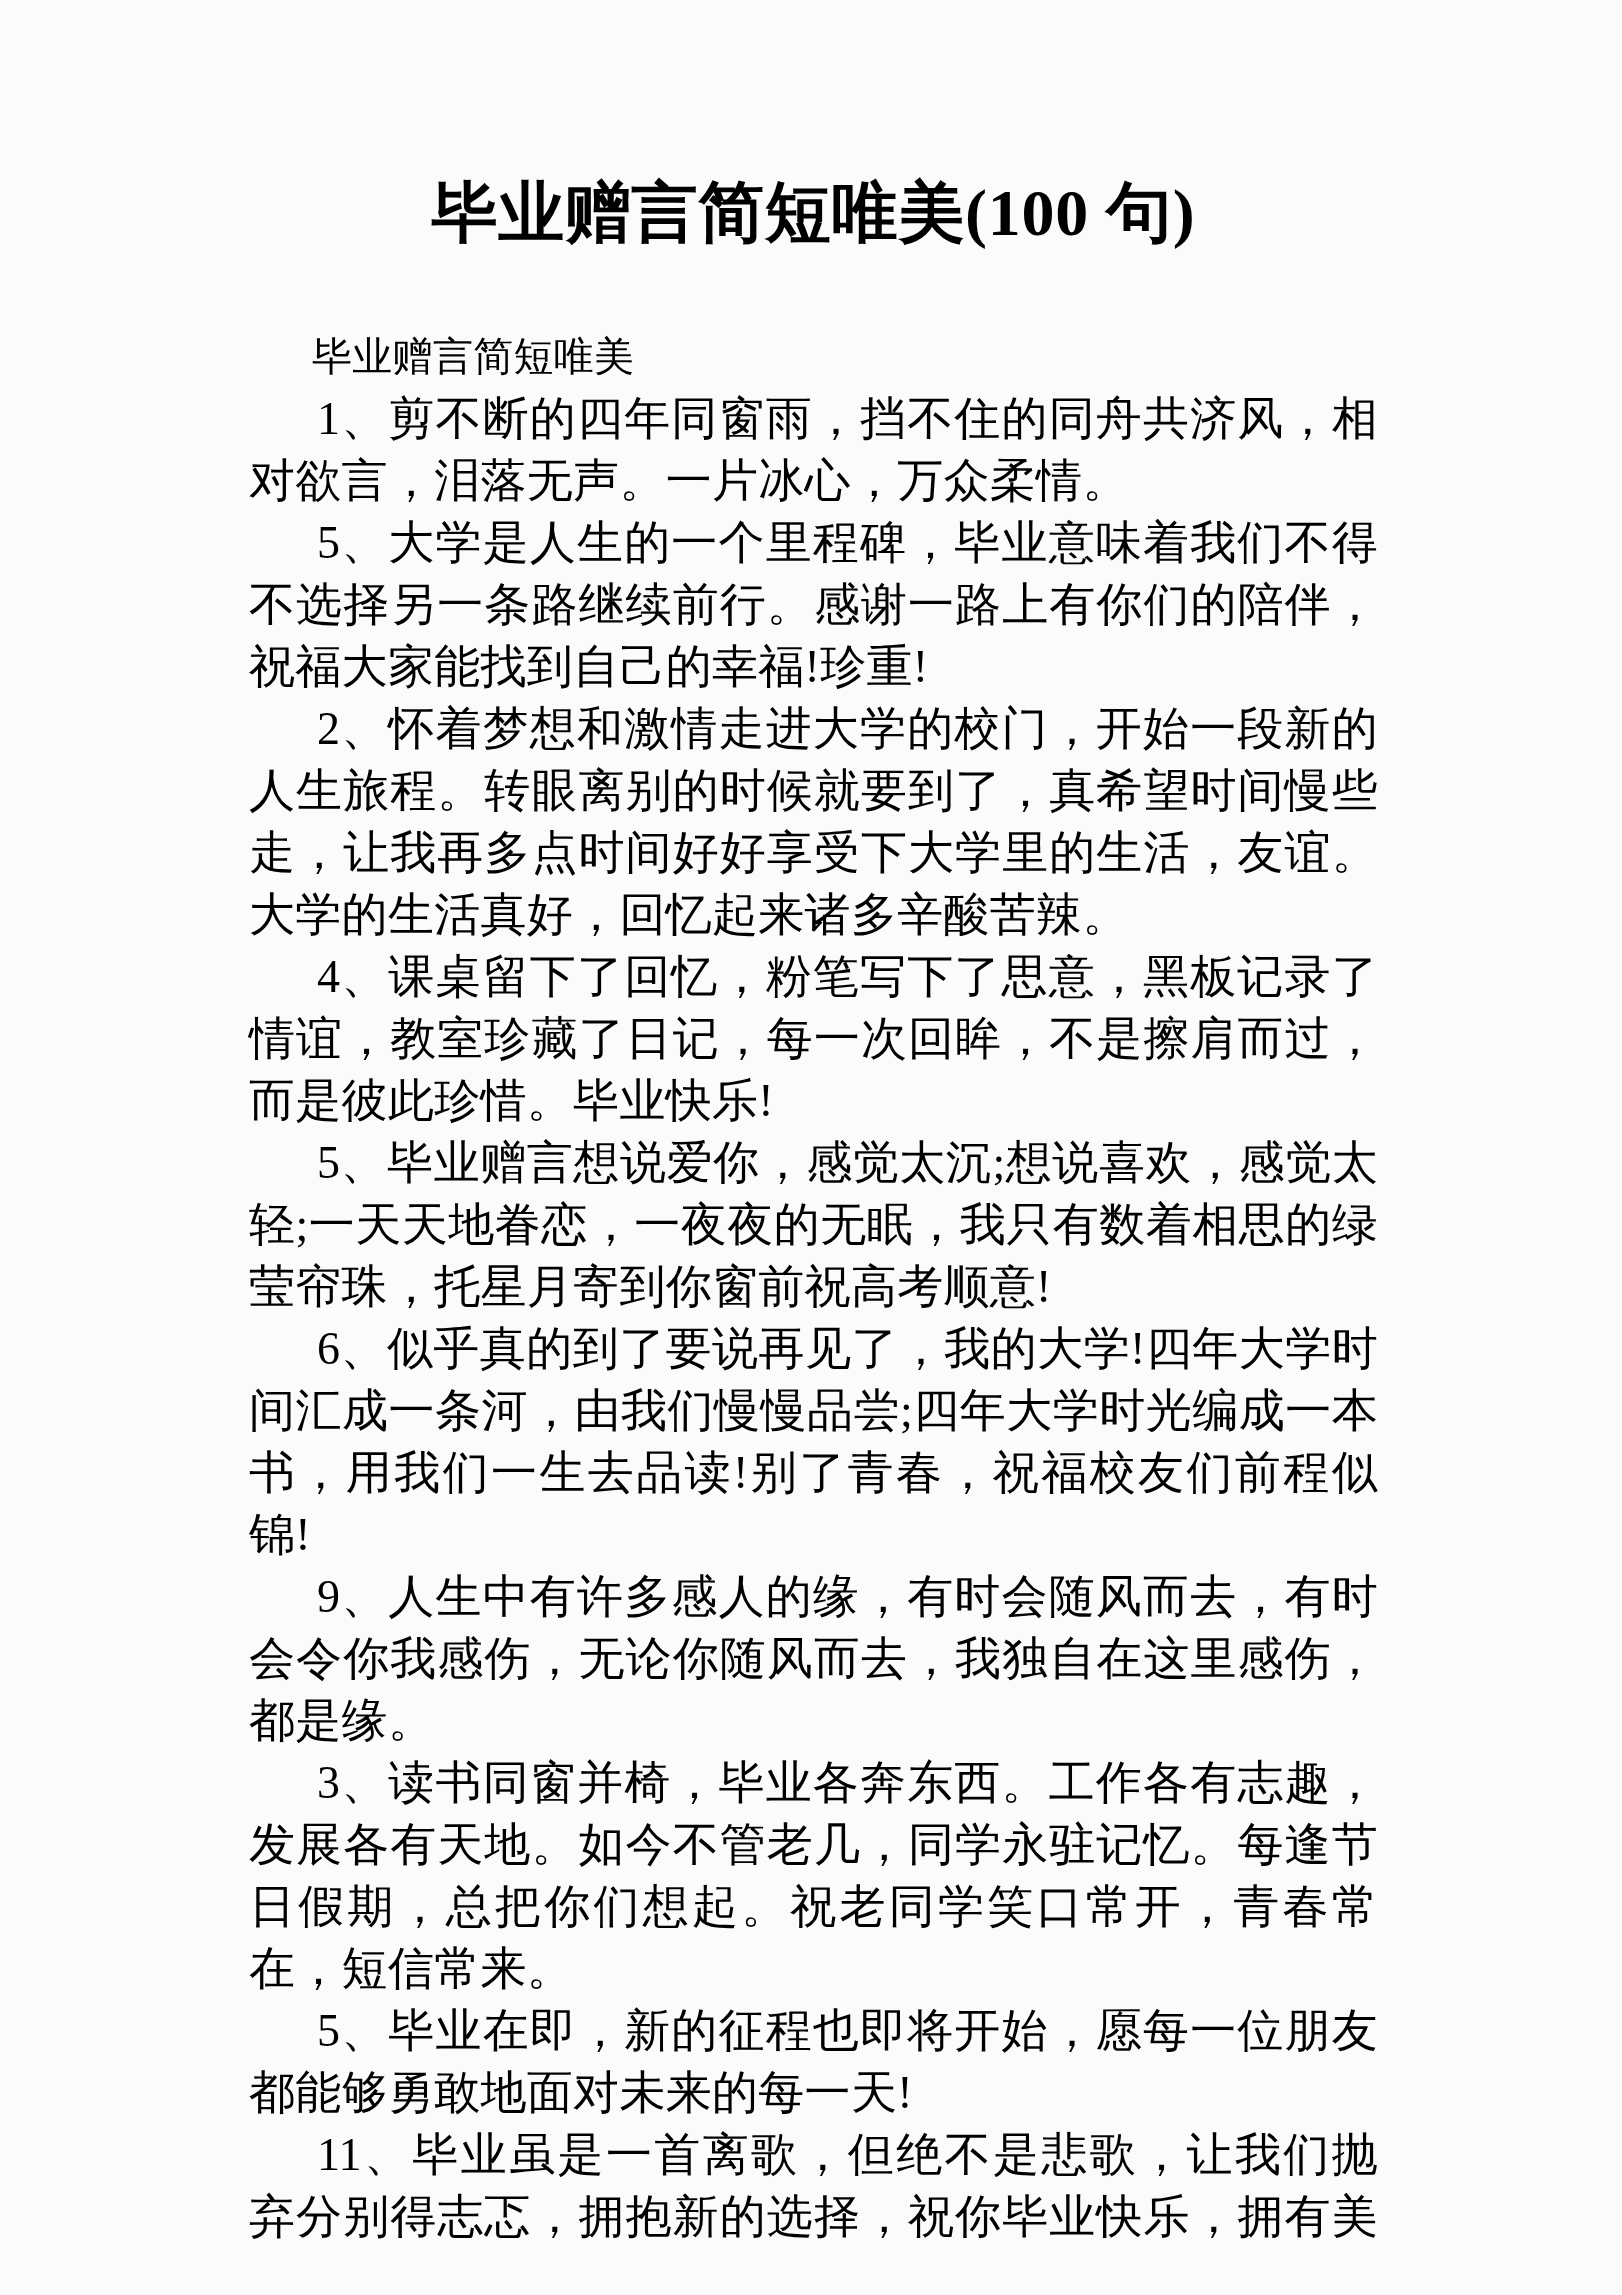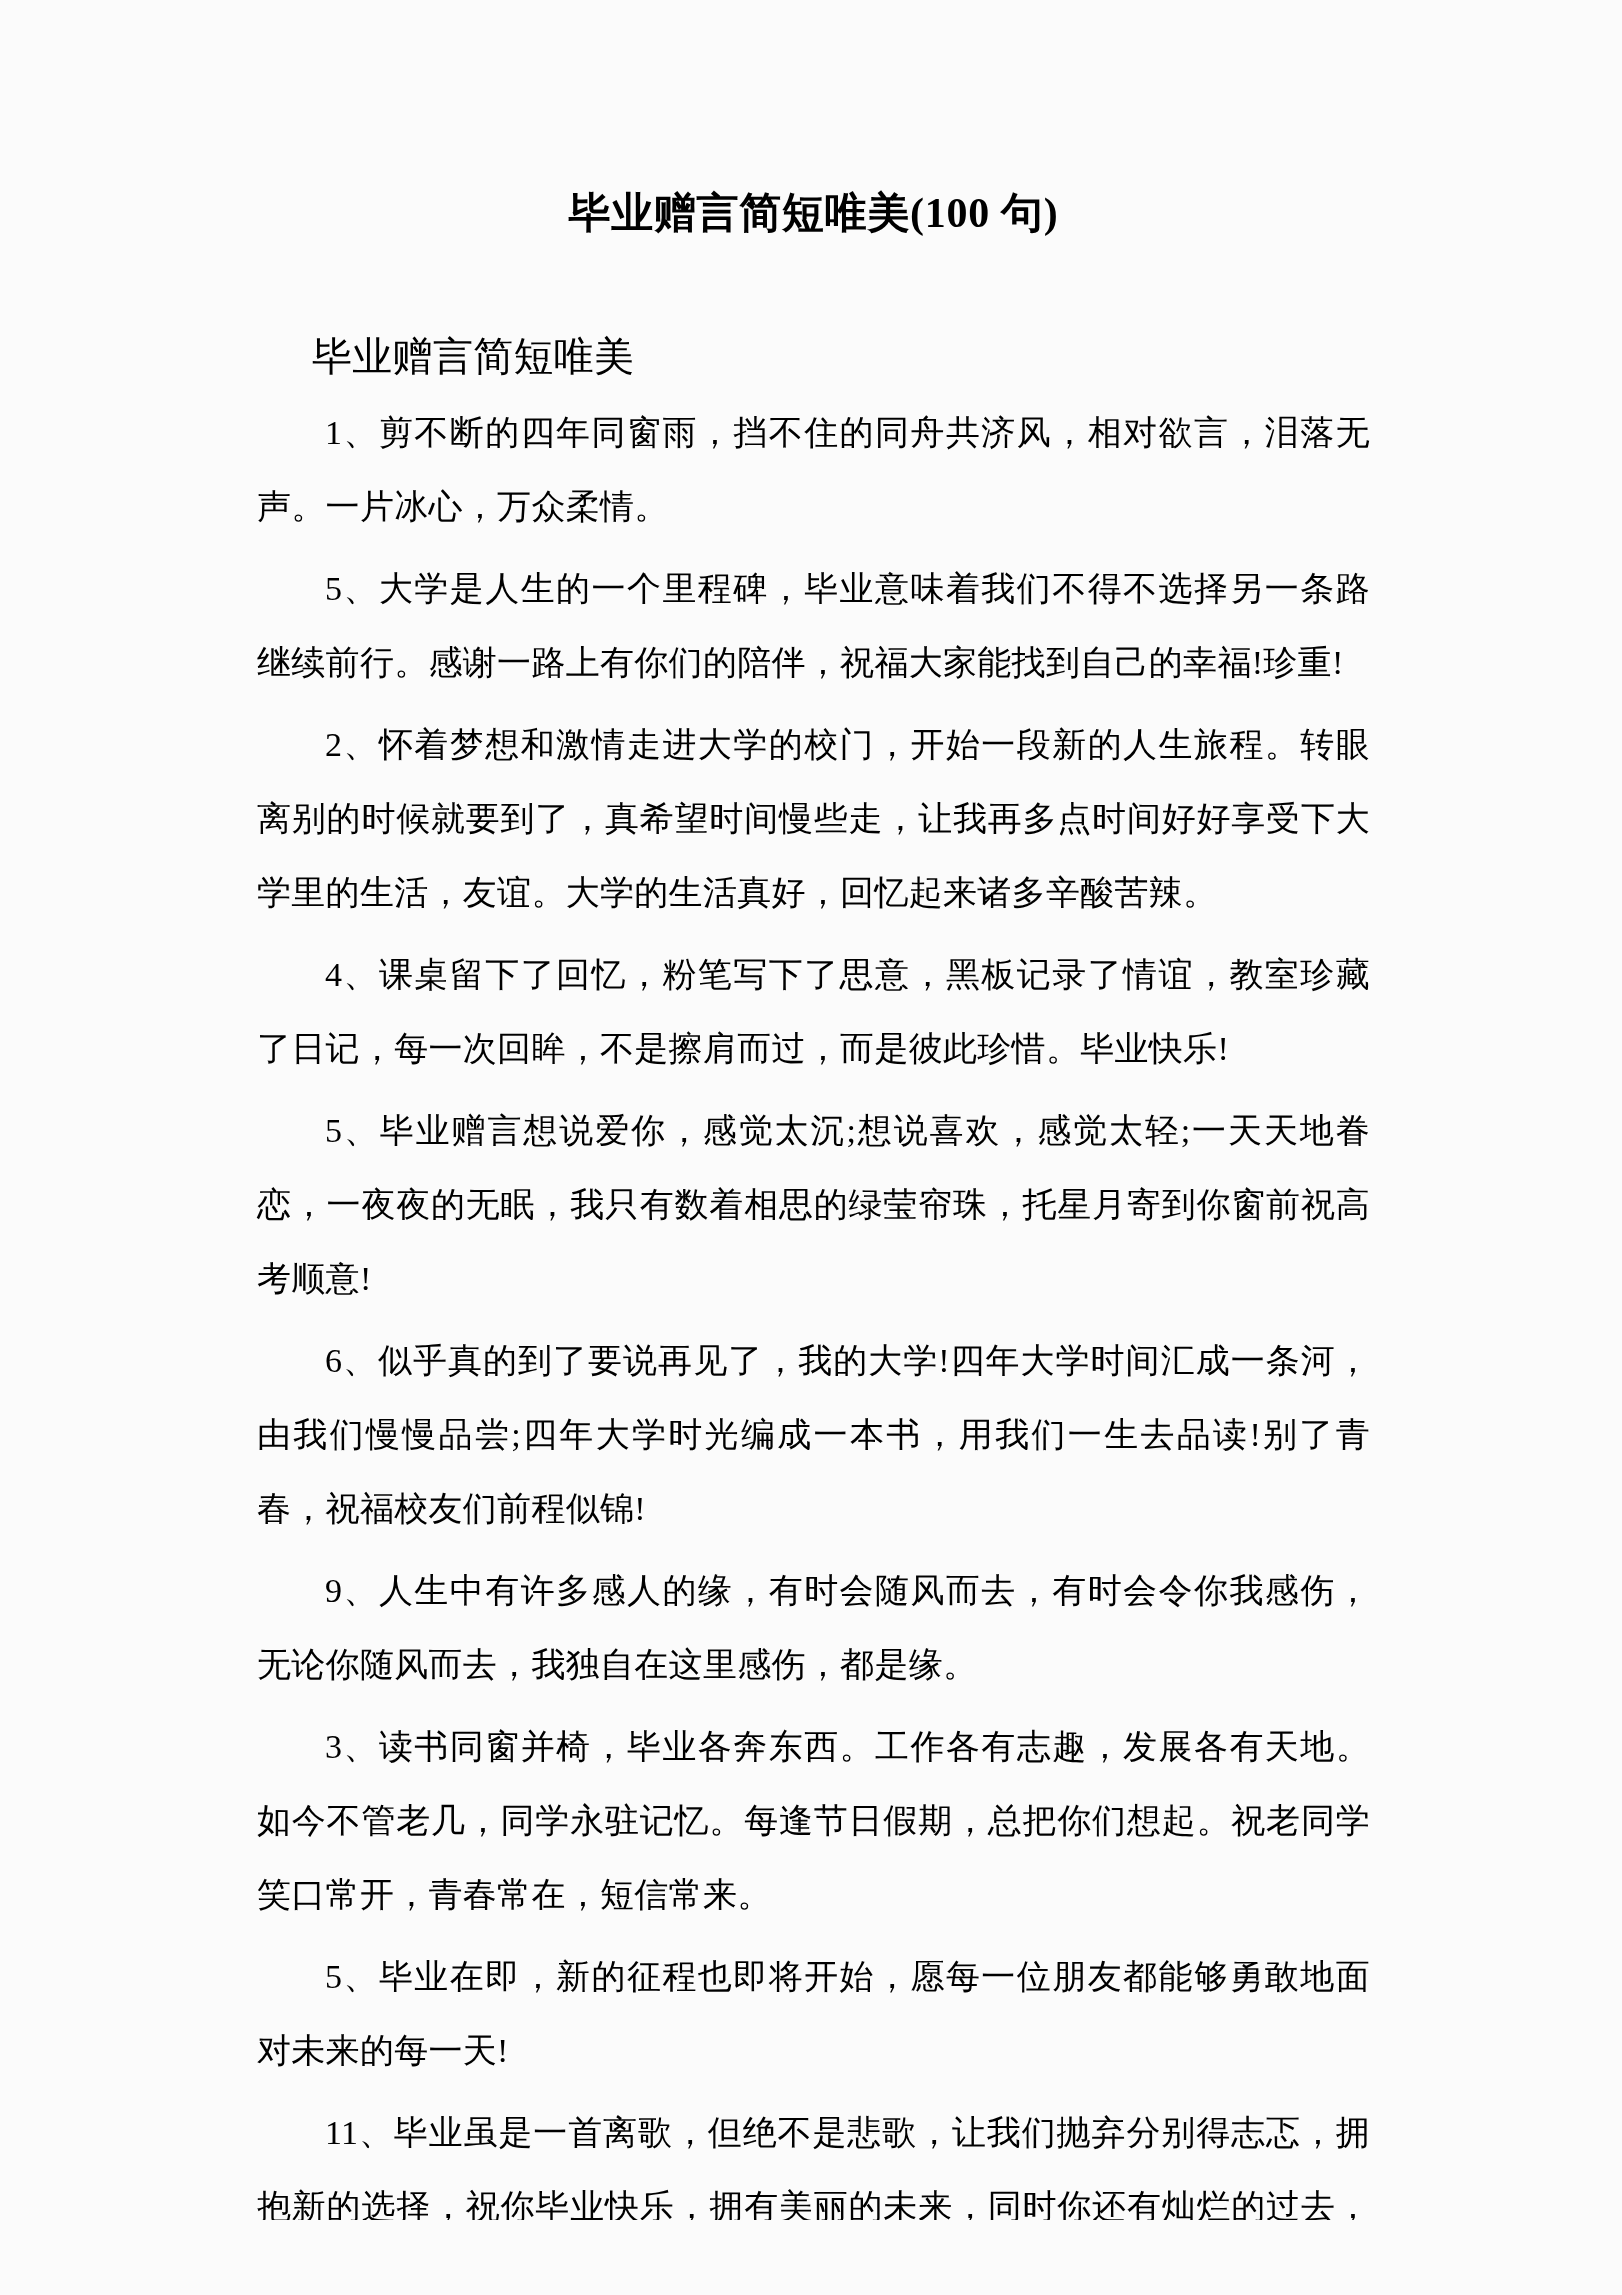--- a/index.html
+++ b/index.html
@@ -30,45 +30,45 @@
     top: 0;
     width: 1129px;      
   }
 
   
   .doc-title {
     margin: 0;
     padding: 0;
     text-align: center;
     font-weight: bold;
-    font-size: 42px;
+    font-size: 66px;
     line-height: 72px;
     letter-spacing: 0.7px;
     padding-top: 177px;
     white-space: nowrap;
   }
 
   
   .body-block {
     margin-top: 77px;
   }
 
   .lead-line {
     font-size: 40px;
     line-height: 62px;
     text-indent: 63px;
     margin: 0;
     letter-spacing: 0.3px;
   }
 
   .para {
-    font-size: 34px;
-    line-height: 74px;
+    font-size: 46px;
+    line-height: 62px;
     text-indent: 68px;
-    margin: 8px;
+    margin: 0;
     text-align: justify;
     text-justify: inter-ideograph;
     letter-spacing: 0.3px;
     word-break: break-all;
   }
 
   
   .para.clipped {
     max-height: 124px;
     overflow: hidden;

